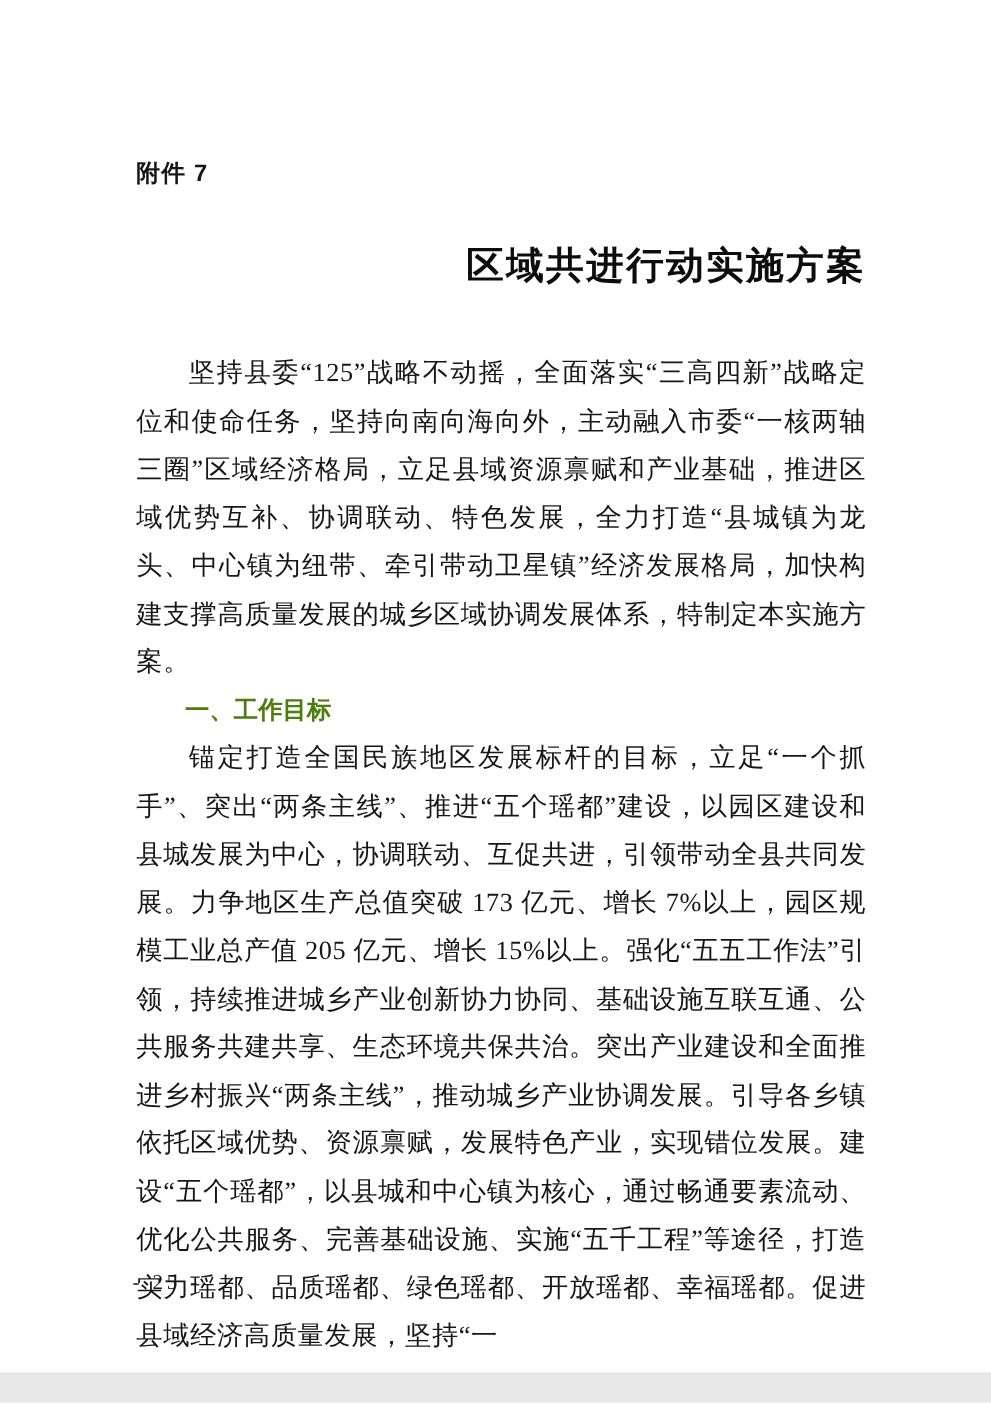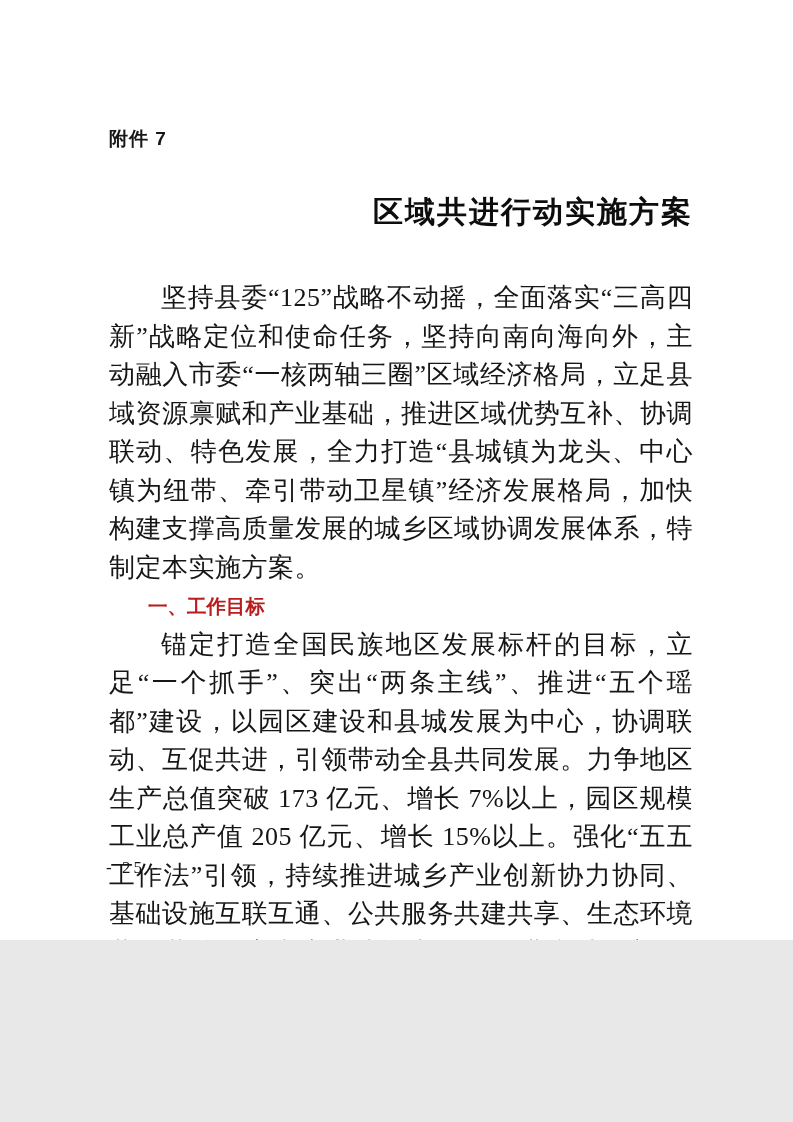--- a/index.html
+++ b/index.html
@@ -3,21 +3,21 @@
 <meta charset="utf-8">
 <style>
   html, body {
     margin: 0;
     padding: 0;
     background: #e8e8e8;
   }
   .page {
     position: relative;
     width: 793px;
-    height: 940px;
+    height: 1098px;
     margin: 0 auto;
     background: #ffffff;
     font-family: "Liberation Serif", "DejaVu Serif", serif;
     color: #161616;
     overflow: hidden;
     box-sizing: border-box;
     text-decoration: underline;
   }
   .content {
     position: absolute;
@@ -35,36 +35,36 @@
   .doc-title {
     text-align: right;
     font-family: "Liberation Sans", "DejaVu Sans", sans-serif;
     font-weight: bold;
     font-size: 30px;
     letter-spacing: 2px;
     margin: 0 0 46px 0;
     color: #0d0d0d;
   }
   .para {
-    font-size: 26px;
+    font-size: 21px;
     line-height: 38.5px;
     text-align: justify;
     text-justify: inter-character;
     text-indent: 2em;
     margin: 0;
     letter-spacing: 0.5px;
   }
   .section-heading {
     font-family: "Liberation Sans", "DejaVu Sans", sans-serif;
     font-weight: bold;
     font-size: 19.5px;
     line-height: 38.5px;
     text-indent: 2em;
     margin: 0;
-    color: #b91c1c;
+    color: #4d7c0f;
   }
   .page-number {
     position: absolute;
     left: 106px;
     bottom: 62px;
     font-size: 17px;
     letter-spacing: 3px;
     color: #161616;
   }
 </style>

